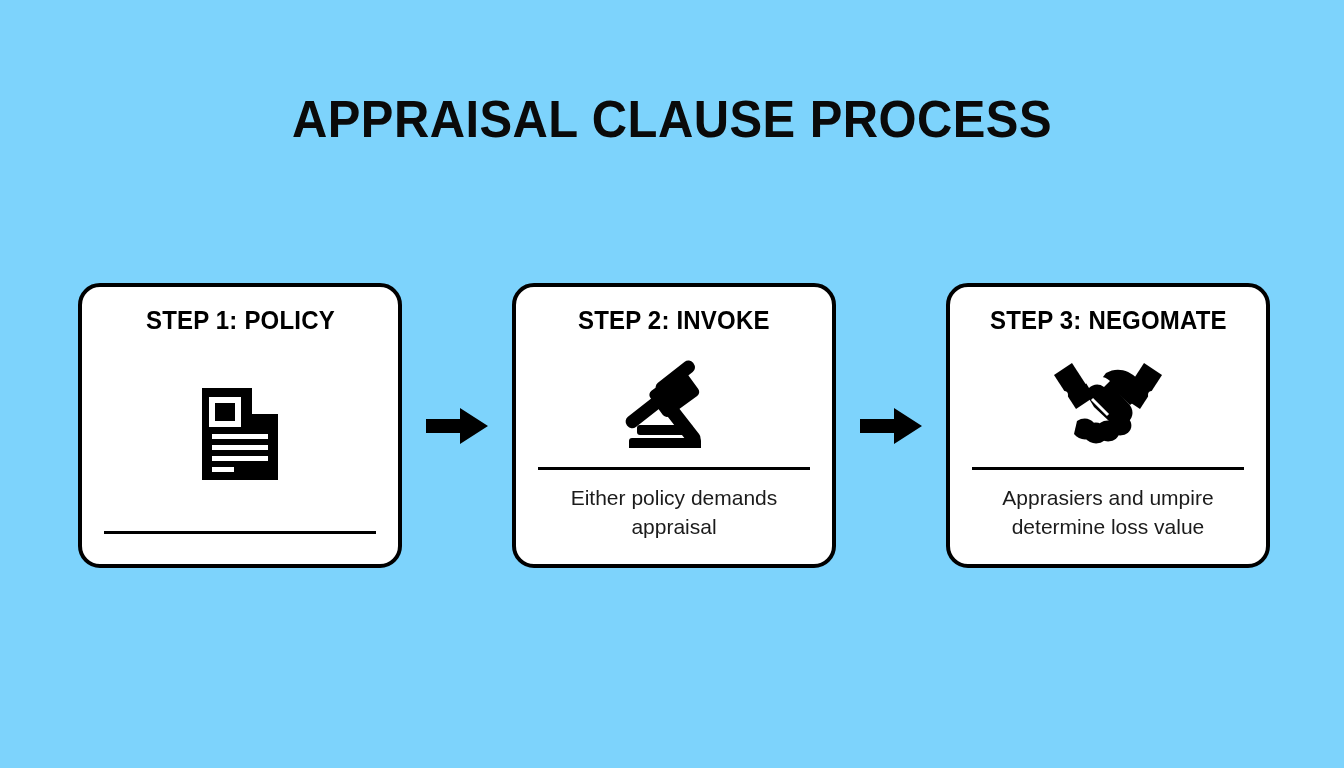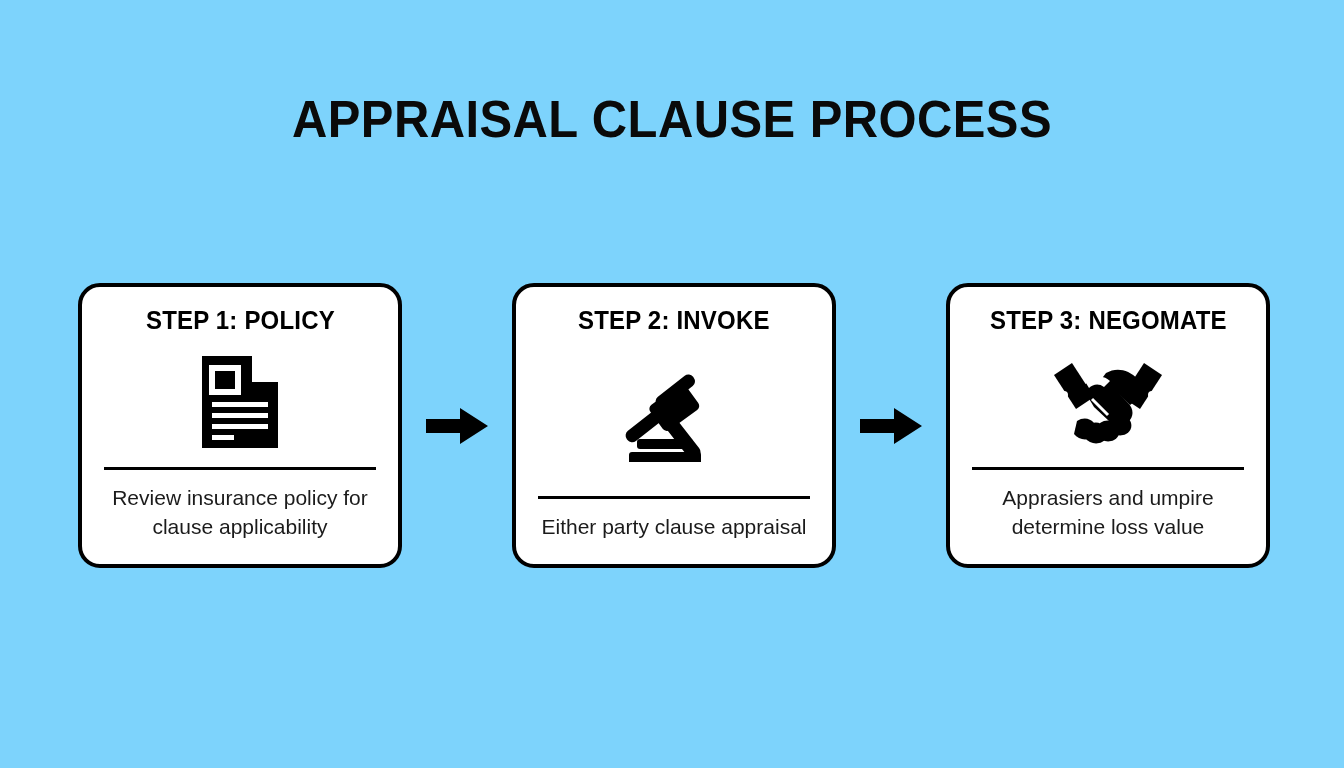--- a/index.html
+++ b/index.html
@@ -137,21 +137,20 @@
             <rect x="10" y="46" width="56" height="5" fill="#ffffff"></rect>
             <rect x="10" y="57" width="56" height="5" fill="#ffffff"></rect>
             <rect x="10" y="68" width="56" height="5" fill="#ffffff"></rect>
             <rect x="10" y="79" width="22" height="5" fill="#ffffff"></rect>
           </svg>
         </span>
       </div>
 
       <div class="divider"></div>
 
-      <div class="card-desc">Review insurance policy for clause applicability</div>
     </div>
 
     <span class="arrow">
       <svg width="62" height="42" viewBox="0 0 62 42" aria-hidden="true">
         <path d="M0 14 H34 V3 L62 21 L34 39 V28 H0 Z" fill="#000000"></path>
       </svg>
     </span>
 
     <div class="card">
       <div class="card-title">STEP 2: INVOKE</div>
@@ -166,21 +165,21 @@
               <rect x="54" y="36" width="14" height="58" rx="7" transform="rotate(-38 61 65)"></rect>
               <rect x="18" y="69" width="56" height="10" rx="3"></rect>
               <rect x="10" y="82" width="72" height="14" rx="3"></rect>
             </g>
           </svg>
         </span>
       </div>
 
       <div class="divider"></div>
 
-      <div class="card-desc">Either party clause appraisal</div>
+      <div class="card-desc">Either policy demands appraisal</div>
     </div>
 
     <span class="arrow">
       <svg width="62" height="42" viewBox="0 0 62 42" aria-hidden="true">
         <path d="M0 14 H34 V3 L62 21 L34 39 V28 H0 Z" fill="#000000"></path>
       </svg>
     </span>
 
     <div class="card">
       <div class="card-title">STEP 3: NEGOMATE</div>

